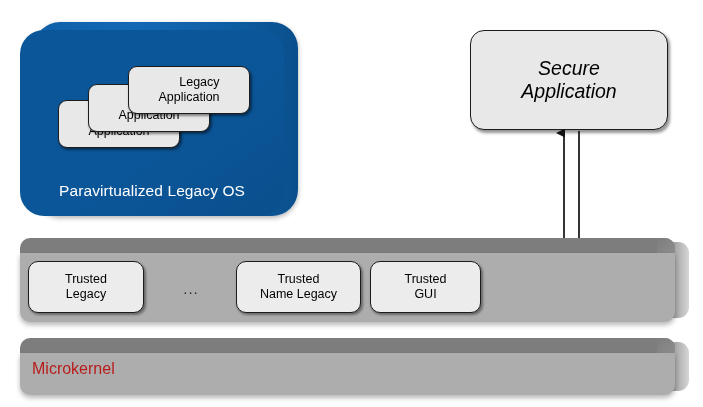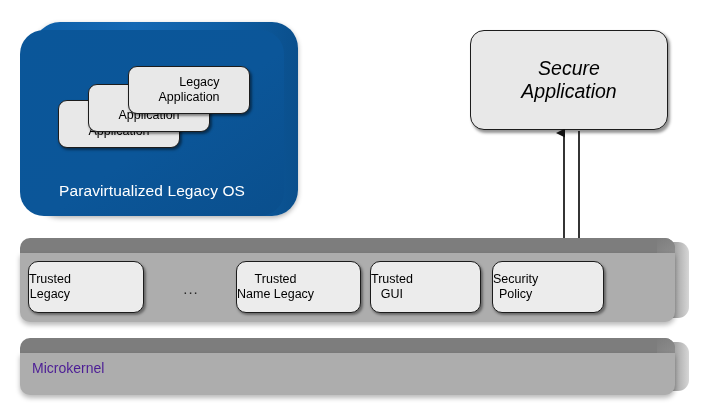--- a/index.html
+++ b/index.html
@@ -155,35 +155,36 @@
 
   .band-kernel { left: 20px; top: 338px; width: 672px; height: 57px; }
   .band-kernel .band-top  { width: 655px; }
   .band-kernel .band-face { width: 655px; height: 42px; }
   .band-kernel .band-side { left: 652px; height: 49px; }
 
   .kernel-label {
     position: absolute;
     left: 32px;
     top: 360px;
-    color: #4c1d95;
-    font-size: 14px;
+    color: #b91c1c;
+    font-size: 16px;
     white-space: nowrap;
   }
 
   
   .service-box {
     position: absolute;
     background: #ececec;
     border: 1.5px solid #1c1c1c;
     border-radius: 10px;
     box-sizing: border-box;
     box-shadow: 1.5px 2px 2.5px rgba(0,0,0,0.40);
     display: flex;
     align-items: center;
+    justify-content: center;
     text-align: center;
     color: #000000;
     font-size: 12.5px;
     line-height: 1.24;
     top: 261px;
     height: 52px;
   }
   .svc-loader { left: 28px;  width: 116px; }
   .svc-name   { left: 236px; width: 125px; }
   .svc-gui    { left: 370px; width: 111px; }
@@ -252,23 +253,20 @@
   <div class="ellipsis">...</div>
 
   <div class="service-box svc-name">
     <span><span>Trusted</span><br><span>Name Legacy</span></span>
   </div>
 
   <div class="service-box svc-gui">
     <span><span>Trusted</span><br><span>GUI</span></span>
   </div>
 
-  <div class="service-box svc-policy">
-    <span><span>Security</span><br><span>Policy</span></span>
-  </div>
 
   <div class="band band-kernel">
     <div class="band-side"></div>
     <div class="band-top"></div>
     <div class="band-face"></div>
   </div>
   <div class="kernel-label">Microkernel</div>
 
 </div>
 

